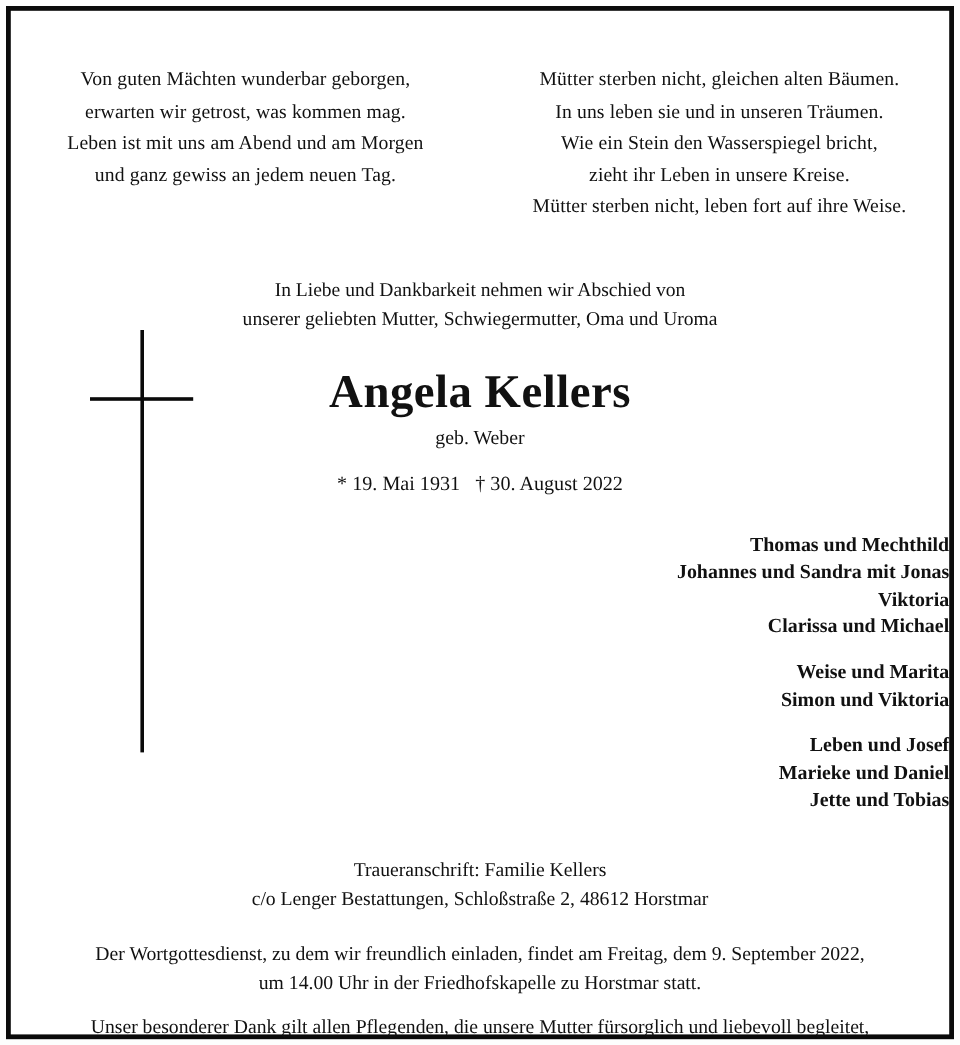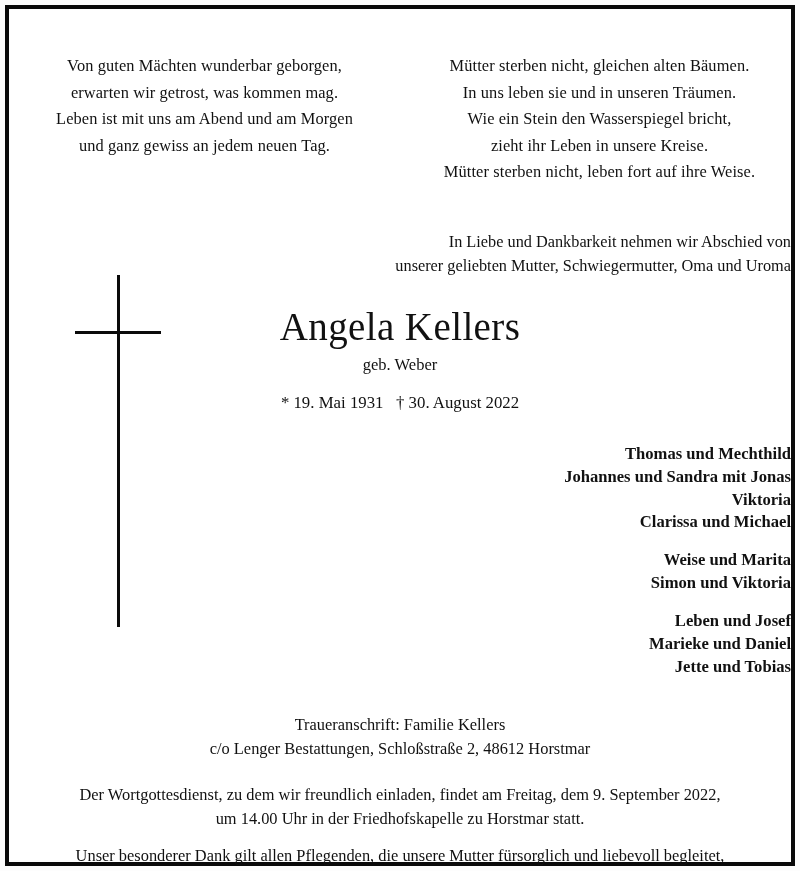--- a/index.html
+++ b/index.html
@@ -55,21 +55,21 @@
   .poem.right { padding: 0 6px 0 10px; }
   .poem .ln { display: block; white-space: nowrap; }
 
   
   .intro {
     text-align: center;
     font-size: 16.3px;
     line-height: 1.48;
     margin-top: 44px;
   }
-  .intro .ln { display: block; text-align: right; }
+  .intro .ln { display: block; }
 
   
   .cross {
     position: absolute;
     left: 66px;
     top: 266px;
     width: 92px;
     height: 352px;
   }
   .cross .stem {
@@ -91,21 +91,21 @@
 
   
   .nameblock {
     text-align: center;
     margin-top: 27px;
   }
   .dec-name {
     font-size: 39px;
     line-height: 1.12;
     letter-spacing: .4px;
-    font-weight: 400;
+    font-weight: 700;
   }
   .dec-maiden {
     font-size: 16.5px;
     margin-top: 6px;
     line-height: 1.2;
   }
   .dec-dates {
     font-size: 16.8px;
     margin-top: 18px;
     line-height: 1.2;

